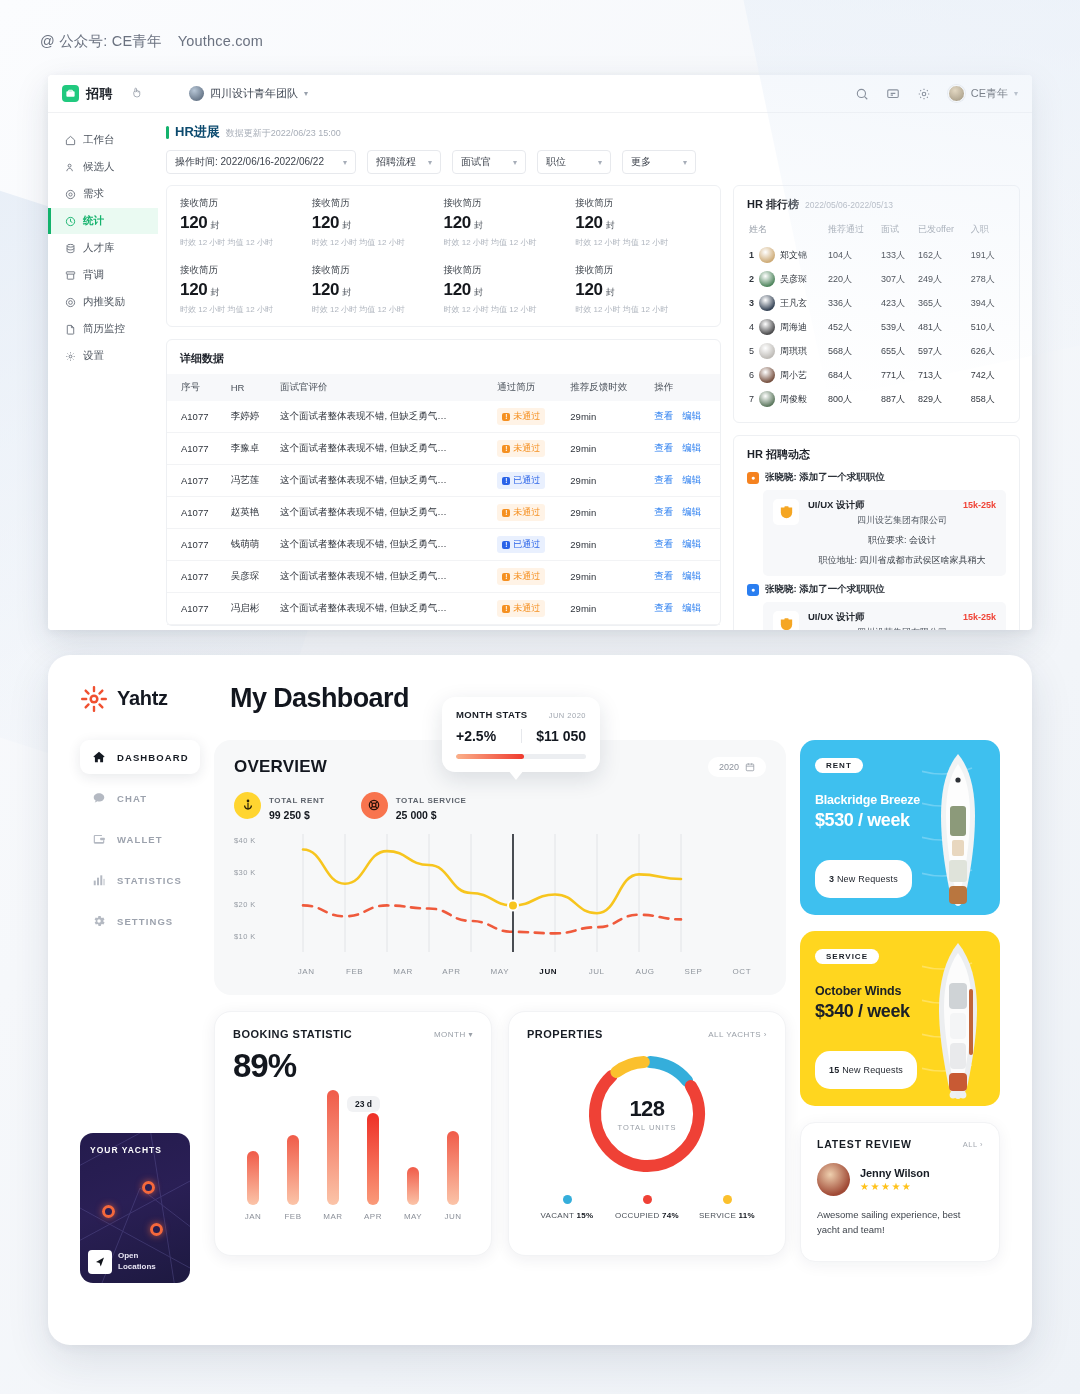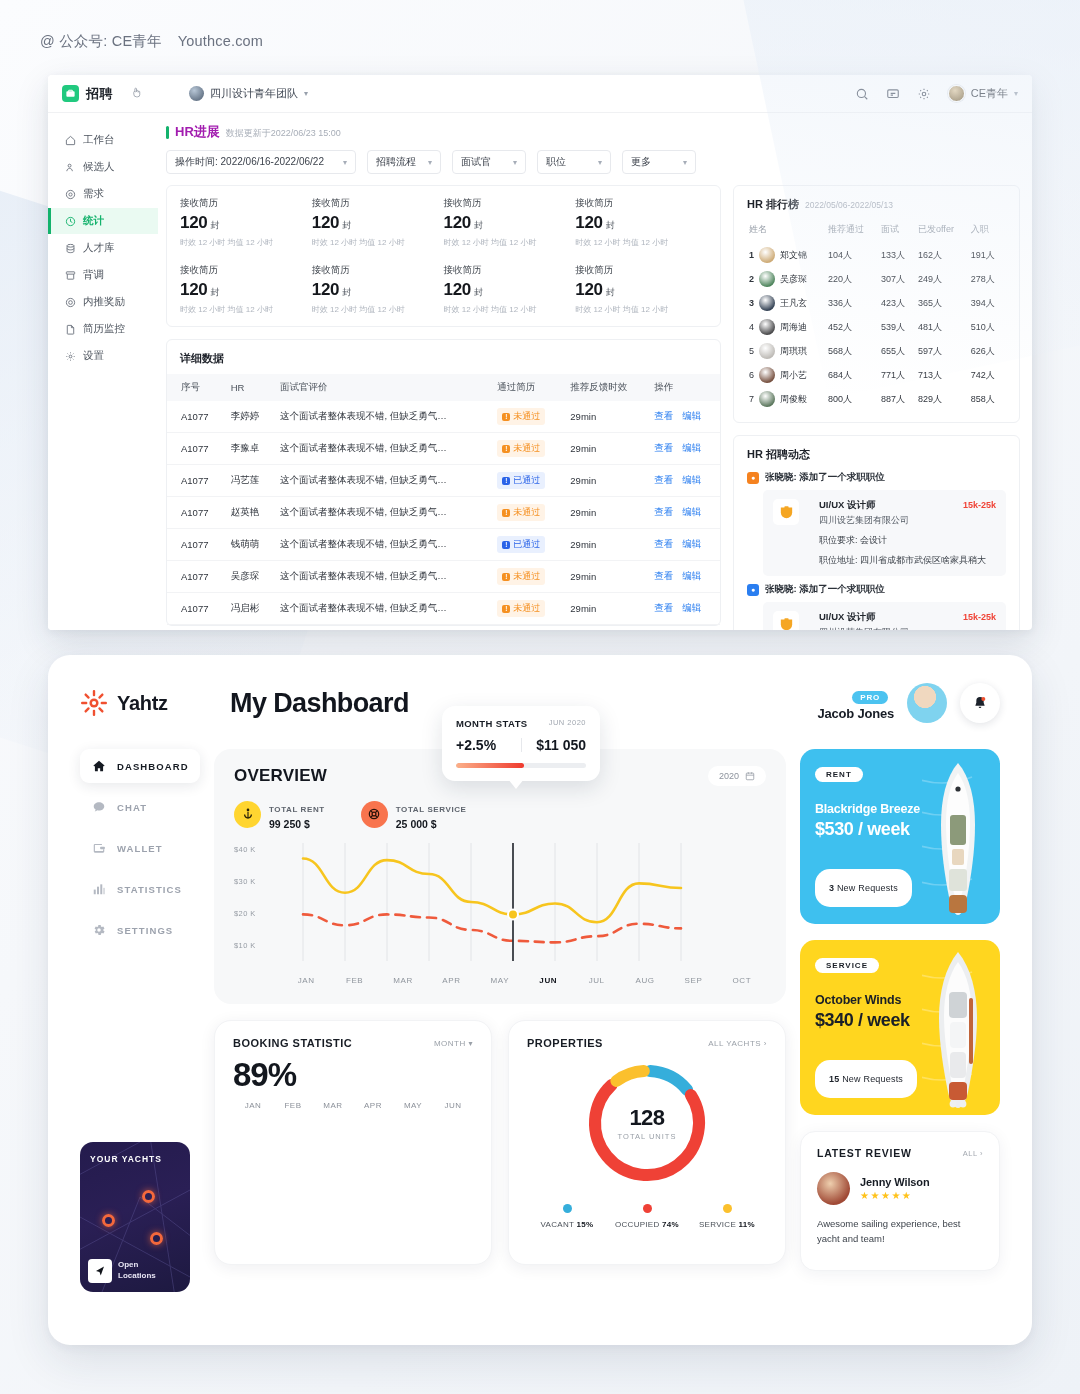--- a/index.html
+++ b/index.html
@@ -75,21 +75,21 @@
   }
   .side-item .si-ic { width:12px; height:12px; display:flex; align-items:center; justify-content:center; color:#6c737e;}
   .side-item.active {
     background:#eafaf2; color:#13b26c; font-weight:600; border-left-color:#13b26c;
   }
   .side-item.active .si-ic { color:#13b26c; }
 
   .hr-main { flex:1; padding:10px 12px 0 8px; display:flex; flex-direction:column; }
   .hr-head { display:flex; align-items:baseline; gap:6px; margin-bottom:9px; }
   .hr-bar { width:3px; height:13px; background:#13b26c; border-radius:2px; align-self:center;}
-  .hr-title { font-size:13px; font-weight:700; color:#a21caf;text-align:right; }
+  .hr-title { font-size:13px; font-weight:700; color:#0c4a6e;text-align:right; }
   .hr-sub { font-size:9px; color:#a8aeb8; }
 
   .filters { display:flex; gap:11px; margin-bottom:11px; }
   .filt {
     height:24px; border:1px solid #e7e9ed; border-radius:4px; background:#fff;
     display:flex; align-items:center; padding:0 8px; font-size:10px; color:#3d434d;
     min-width:74px; cursor:pointer;
   }
   .filt.wide { min-width:190px; }
   .filt .fc { margin-left:auto; font-size:8px; color:#a6adb8; padding-left:10px;}
@@ -152,21 +152,21 @@
   .feed-line { display:flex; align-items:center; gap:6px; margin-bottom:6px;text-align:right; }
   .feed-ic {
     width:12px; height:12px; border-radius:3px; display:flex;
     align-items:center; justify-content:center; color:#fff; font-size:7px;
   }
   .feed-ic.or { background:#f5821f; }
   .feed-ic.bl { background:#2a7ef0; }
   .feed-txt { font-size:9.5px; color:#2c323a; font-weight:600; }
   .job-card {
     margin-left:16px; background:#f7f8fa; border-radius:5px; padding:9px 10px;
-    display:flex; gap:20px;
+    display:flex; gap:9px;text-align:center;
   }
   .job-logo {
     width:26px; height:26px; border-radius:5px; background:#fff; flex:0 0 26px;
     display:flex; align-items:center; justify-content:center;
   }
   .job-main { flex:1; }
   .job-row1 { display:flex; align-items:baseline; }
   .job-name { font-size:9.5px; font-weight:700; color:#22272e; }
   .job-pay { margin-left:auto; font-size:9px; font-weight:700; color:#f04437; }
   .job-co { font-size:9px; color:#565d66; margin-top:2px; }
@@ -247,21 +247,21 @@
   .ov-ic { width:27px; height:27px; border-radius:50%; display:flex; align-items:center; justify-content:center; }
   .ov-ic.y { background:#ffd530; }
   .ov-ic.o { background:#f8744e; }
   .ov-lbl { font-size:8px; color:#5e646d; letter-spacing:.6px; font-weight:600; }
   .ov-val { font-size:10.5px; font-weight:800; color:#14181f; margin-top:2px; }
 
   .tooltip {
     position:absolute; left:228px; top:-43px; width:158px; background:#fff;
     border-radius:13px; padding:12px 14px 13px; box-shadow:0 7px 22px rgba(25,35,60,.13);
   }
-  .tt-head { display:flex; align-items:flex-start; }
+  .tt-head { display:flex; align-items:flex-end; }
   .tt-t { font-size:9.5px; font-weight:800; color:#171c24; letter-spacing:.4px; }
   .tt-m { margin-left:auto; font-size:7.5px; color:#a2a8b1; letter-spacing:.5px; }
   .tt-vals { display:flex; align-items:center; margin-top:8px; }
   .tt-pct { font-size:14px; font-weight:800; color:#131820; }
   .tt-div { width:1px; height:14px; background:#e6e8ec; margin:0 14px 0 auto; }
   .tt-amt { font-size:14px; font-weight:800; color:#131820; }
   .tt-bar { height:5px; border-radius:3px; background:#eceef1; margin-top:10px; overflow:hidden; }
   .tt-fill { height:100%; border-radius:3px; background:linear-gradient(90deg,#fbb08a,#ef3a2e); }
   .tt-arrow {
     position:absolute; left:66px; bottom:-8px; width:16px; height:10px;
@@ -798,34 +798,20 @@
               <rect x="18.3" y="29.5" width="3.4" height="9" rx="1.5" transform="rotate(45 20 20)"></rect>
               <rect x="1.5" y="18.3" width="9" height="3.4" rx="1.5" transform="rotate(45 20 20)"></rect>
               <rect x="29.5" y="18.3" width="9" height="3.4" rx="1.5" transform="rotate(45 20 20)"></rect>
             </g>
           </g>
           <circle cx="20" cy="20" r="3" fill="#fff"></circle>
         </svg>
         <span class="yz-logo-name">Yahtz</span>
       </div>
       <div class="yz-title">My Dashboard</div>
-      <div class="yz-head-right">
-        <div class="yz-user">
-          <div style="text-align:right;"><span class="pro-badge">PRO</span></div>
-          <div class="yz-user-name">Jacob Jones</div>
-        </div>
-        <div class="yz-av"></div>
-        <div class="yz-bell">
-          <svg width="16" height="16" viewBox="0 0 24 24">
-            <path d="M12 3a5.5 5.5 0 0 0-5.5 5.5v3.2L5 16h14l-1.5-4.3V8.5A5.5 5.5 0 0 0 12 3z" fill="#1c222b"></path>
-            <path d="M10 17.5a2 2 0 0 0 4 0z" fill="#1c222b"></path>
-            <circle cx="17" cy="6" r="3" fill="#f05030"></circle>
-          </svg>
-        </div>
-      </div>
     </div>
 
     <div class="yz-body">
 
       <div class="yz-nav">
         <div class="nav-item active">
           <span class="nv-ic">
               <svg width="14" height="14" viewBox="0 0 24 24" fill="currentColor">
                 <path d="M12 3 2.5 11.2l1.3 1.5L5 11.7V20a1 1 0 0 0 1 1h4v-5h4v5h4a1 1 0 0 0 1-1v-8.3l1.2 1 1.3-1.5z"></path>
               </svg>
@@ -990,20 +976,41 @@
           </div>
         </div>
 
         <div class="mini-row">
           <div class="mini-card">
             <div class="mc-head">
               <span class="mc-title">BOOKING STATISTIC</span>
               <span class="mc-right"><span>MONTH</span> ▾</span>
             </div>
             <div class="big-pct">89%</div>
+            <div class="bars" id="booking-bars">
+                <div class="bar-col">
+                  <div class="bar" style="height: 47%;"></div>
+                </div>
+                <div class="bar-col">
+                  <div class="bar" style="height: 61%;"></div>
+                </div>
+                <div class="bar-col">
+                  <div class="bar" style="height: 100%;"></div>
+                </div>
+                <div class="bar-col">
+                  <div class="bar hi" style="height: 80%;"></div>
+                </div>
+                <div class="bar-col">
+                  <div class="bar" style="height: 33%;"></div>
+                </div>
+                <div class="bar-col">
+                  <div class="bar" style="height: 64%;"></div>
+                </div>
+                <div class="badge-23">23 d</div>
+              </div>
             <div class="bar-lbls" id="booking-labels">
                 <span class="bar-lbl">JAN</span>
                 <span class="bar-lbl">FEB</span>
                 <span class="bar-lbl">MAR</span>
                 <span class="bar-lbl">APR</span>
                 <span class="bar-lbl">MAY</span>
                 <span class="bar-lbl">JUN</span>
               </div>
           </div>
 

